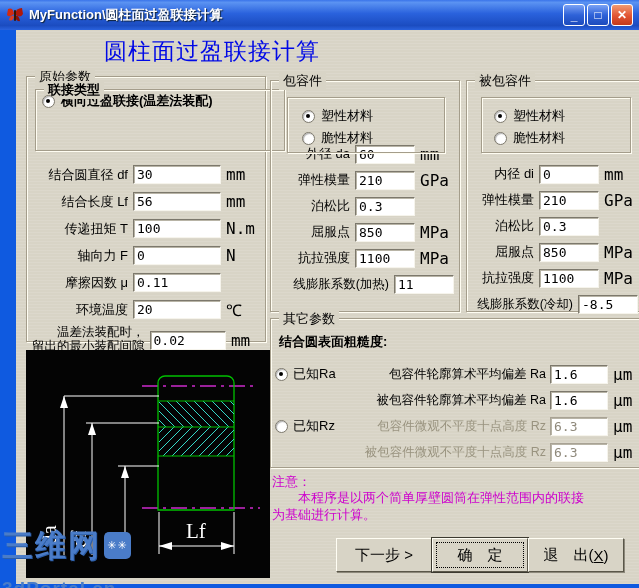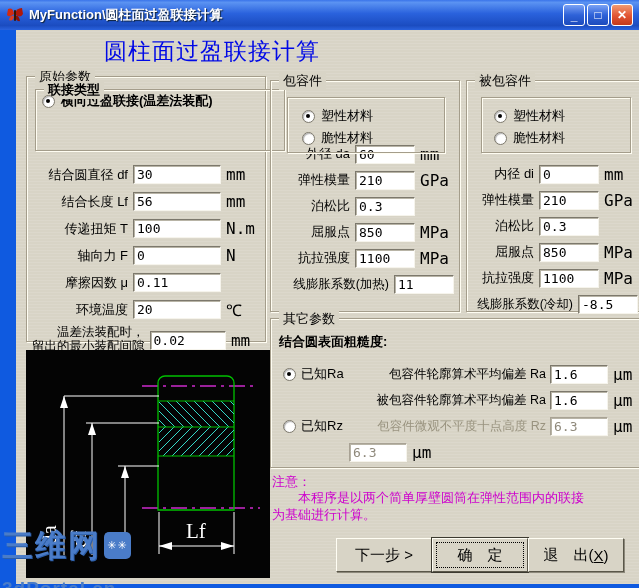--- a/index.html
+++ b/index.html
@@ -31,21 +31,21 @@
   .tb{background:#fff;border:1px solid;border-color:#7c786c #f6f4ec #f6f4ec #7c786c;
       box-shadow:inset 1px 1px 0 #b8b4a6;height:17px;display:flex;align-items:center;
       padding:0 3px;font-family:"DejaVu Sans Mono",monospace;font-size:13px;box-sizing:content-box;}
   .unit{width:34px;padding-left:5px;font-family:"DejaVu Sans Mono",monospace;font-size:16px;white-space:nowrap;}
   .radio{width:11px;height:11px;border-radius:50%;background:#fff;border:1px solid #7c786c;
      box-shadow:inset 1px 1px 1px rgba(0,0,0,.3);position:relative;display:inline-block;flex:0 0 auto;}
   .radio.checked::after{content:"";position:absolute;left:3px;top:3px;width:4px;height:4px;border-radius:50%;background:#000;}
   .rrow{display:flex;align-items:center;gap:6px;height:22px;padding-left:6px;}
   
   .orow{display:flex;align-items:center;height:26px;}
-  .ocheck{width:78px;display:flex;gap:5px;align-items:center;padding-left:12px;box-sizing:border-box;}
+  .ocheck{width:78px;display:flex;gap:5px;align-items:center;padding-left:4px;box-sizing:border-box;}
   .olab{flex:1;text-align:right;padding-right:4px;font-size:12.5px;white-space:nowrap;}
   .orow.disabled .olab{color:#99937f;}
   .orow.disabled .tb{color:#8f897b;border-color:#a8a294 #f6f4ec #f6f4ec #a8a294;}
   
   .note{position:absolute;left:256px;top:444px;width:372px;color:#cd00cd;font-size:13px;line-height:1.25;}
   .note .indent{text-indent:2em;}
   
   .btnrow{position:absolute;left:320px;top:508px;display:flex;}
   .btn{width:96px;height:34px;background:#d8d4c6;border:1px solid;border-color:#fffef4 #5a5749 #5a5749 #fffef4;
      box-shadow:1px 1px 0 #8c887a;display:flex;align-items:center;justify-content:center;
@@ -262,20 +262,21 @@
         <span class="ocheck">
           <span class="radio"></span>
           <span>已知Rz</span>
         </span>
         <span class="olab">包容件微观不平度十点高度 Rz</span>
         <span class="tb" style="width:50px;">6.3</span>
         <span class="unit" style="width:30px;">μm</span>
       </div>
       <div class="orow disabled">
         <span class="ocheck"></span>
+        <span class="olab">被包容件微观不平度十点高度 Rz</span>
         <span class="tb" style="width:50px;">6.3</span>
         <span class="unit" style="width:30px;">μm</span>
       </div>
     </div>
 
     <div class="note">
       <div>注意：</div>
       <div class="indent">本程序是以两个简单厚壁圆筒在弹性范围内的联接</div>
       <div>为基础进行计算。</div>
     </div>

